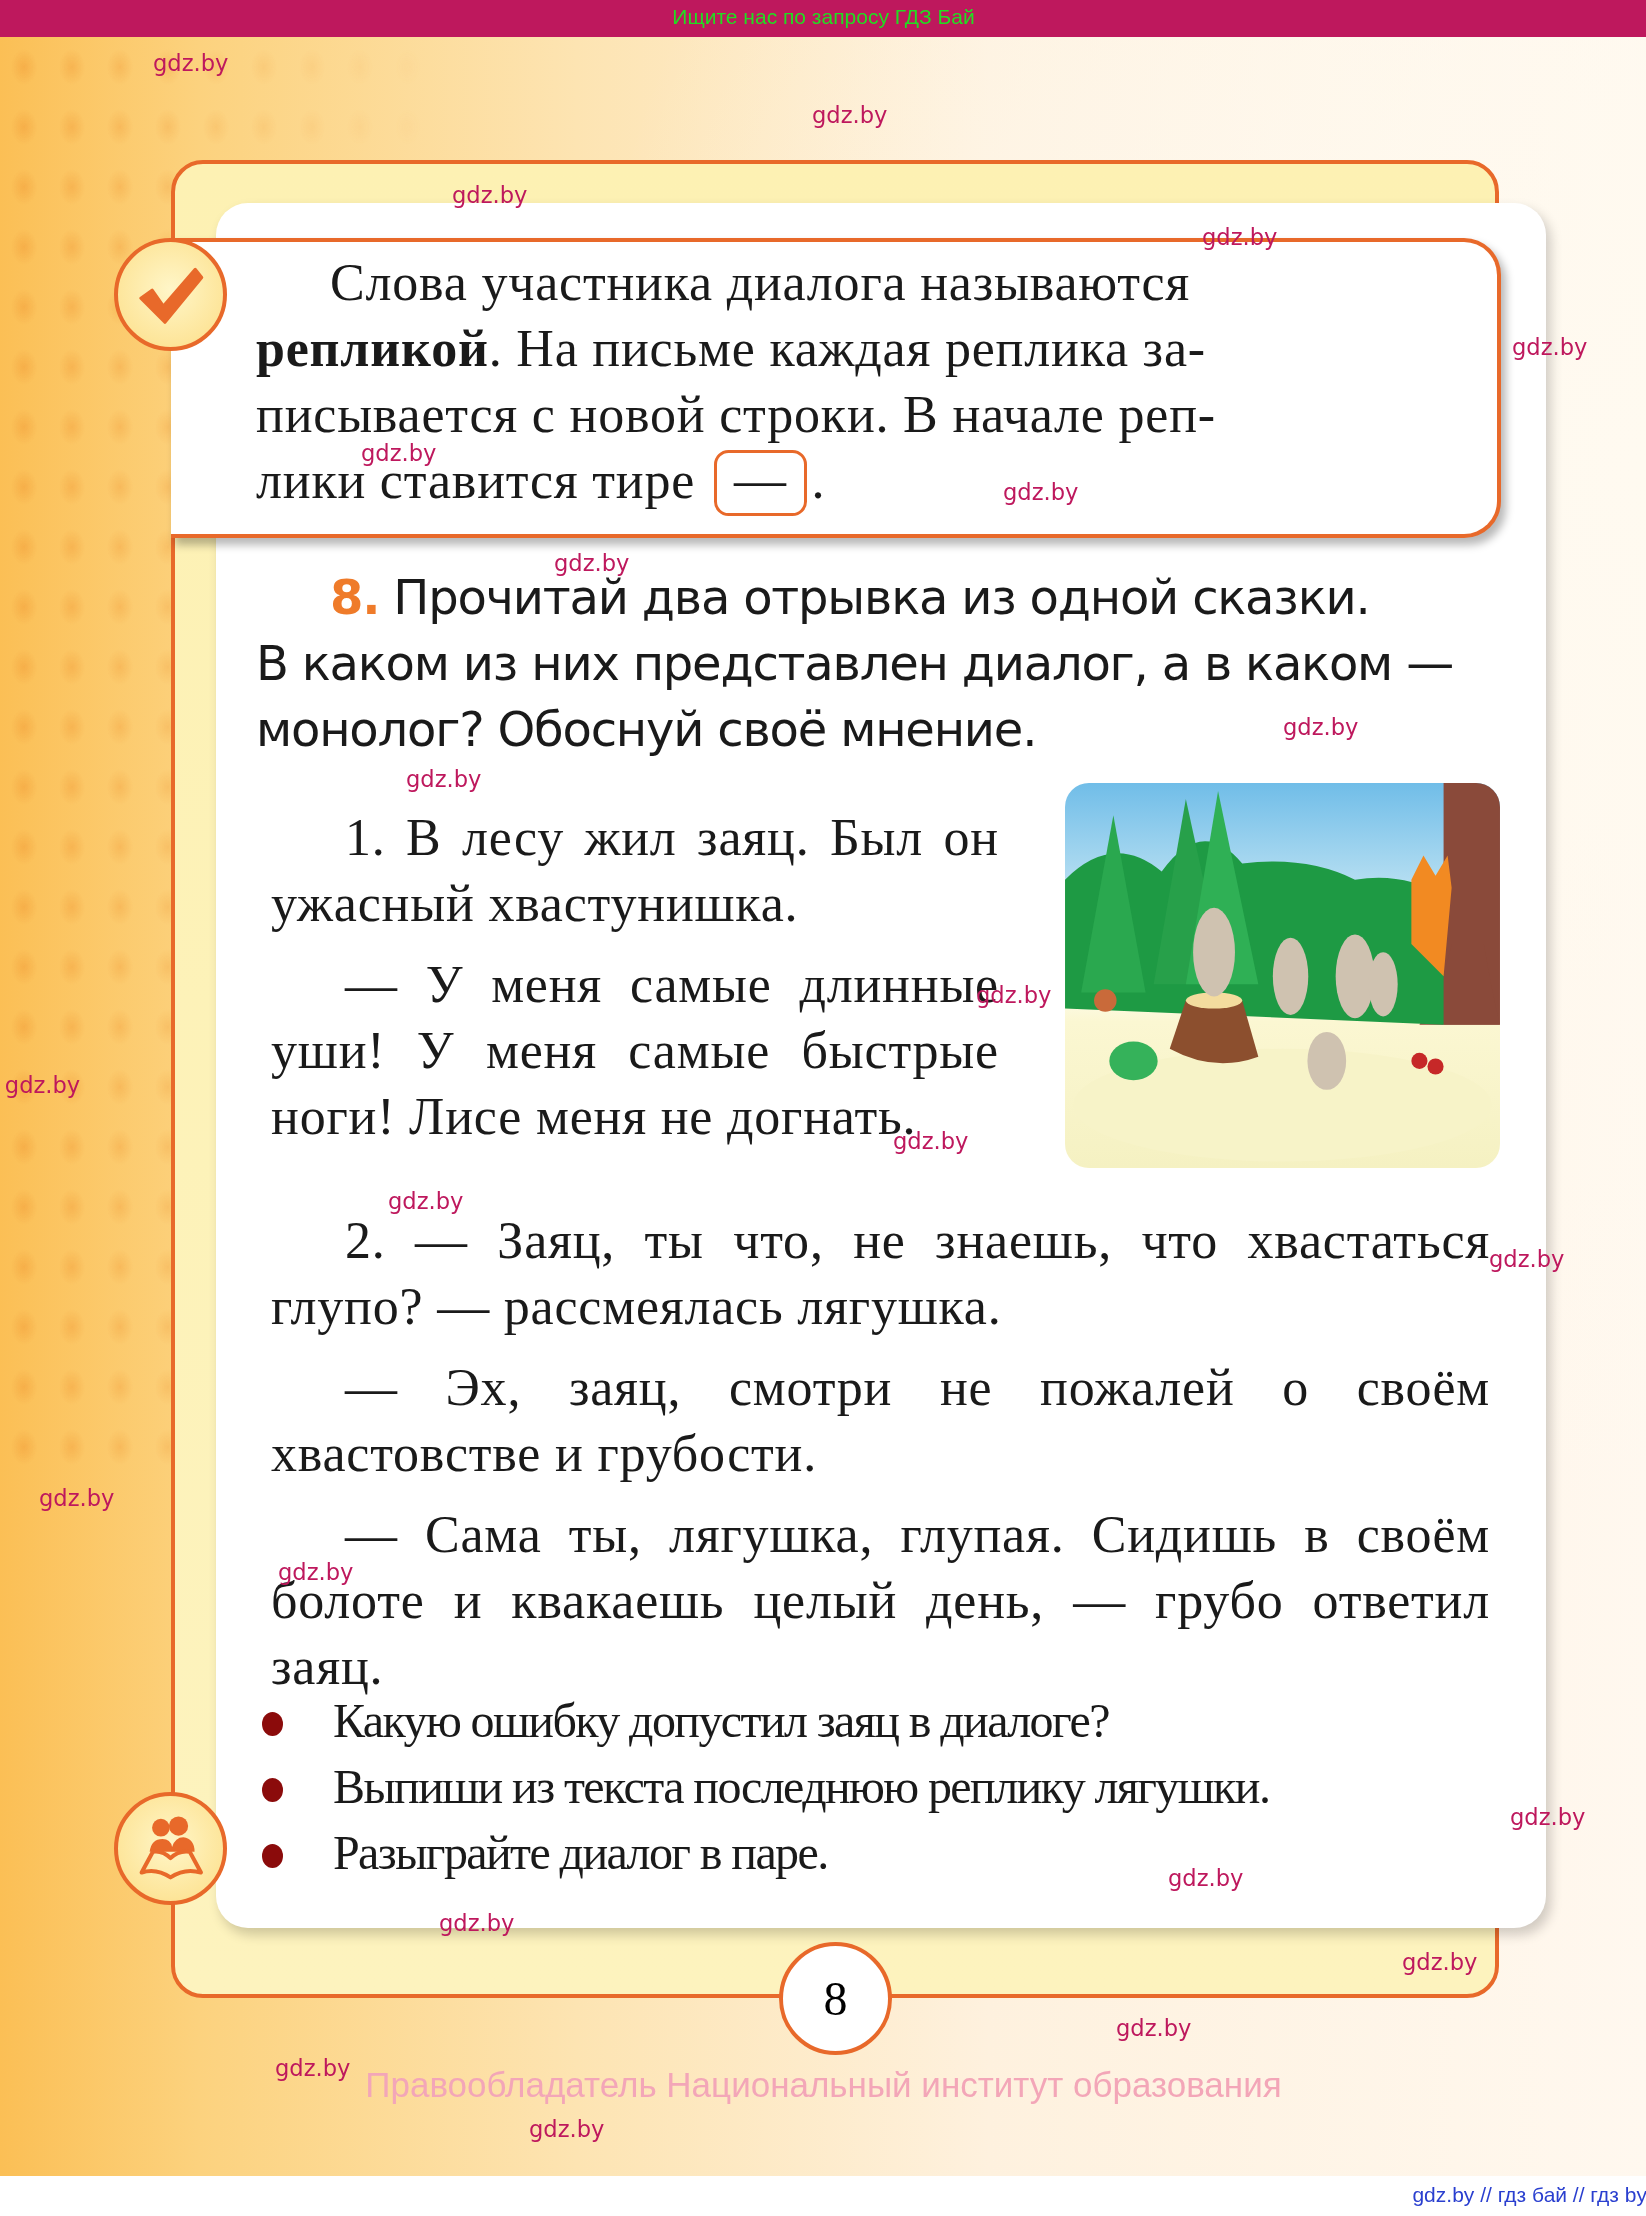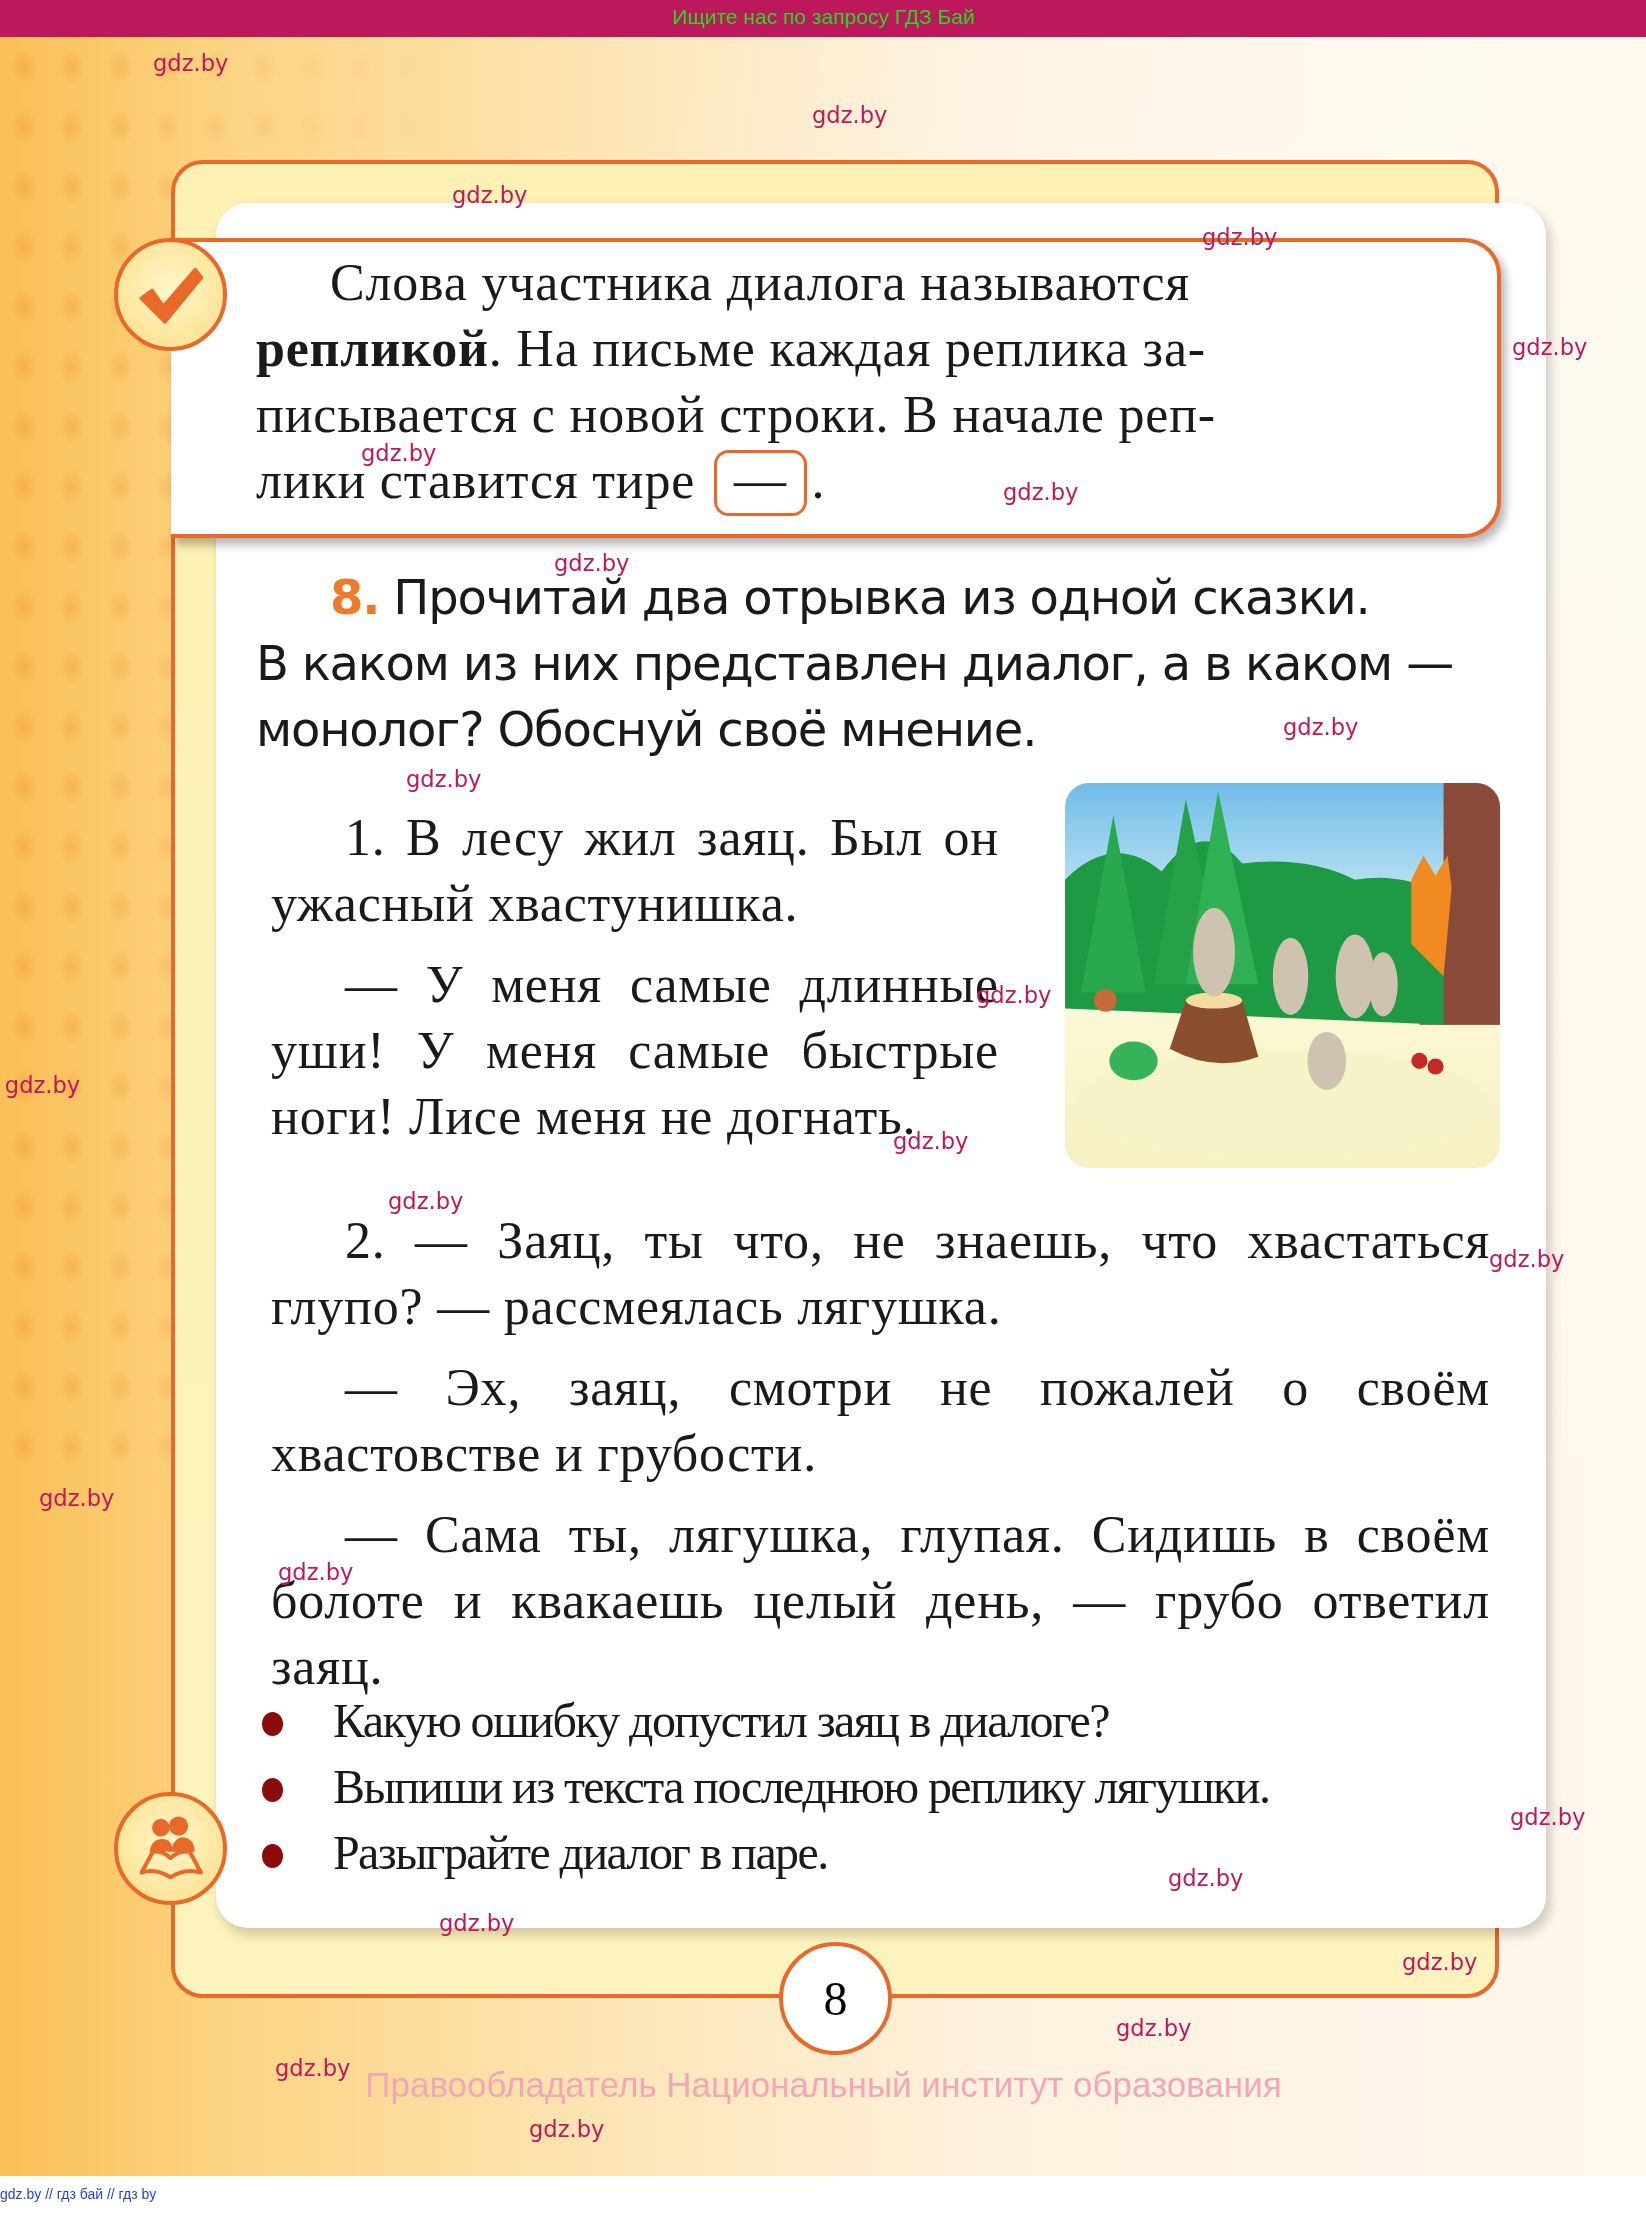--- a/index.html
+++ b/index.html
@@ -8,22 +8,22 @@
     background:#ffffff;
     font-family:"Liberation Sans", sans-serif;
   }
   .top-banner {
     position:absolute; left:0; top:0; width:1647px; height:37px;
     background:#be185d; text-align:center; color:#22dd22;
     font-family:"Liberation Sans", sans-serif; font-size:21px; line-height:34px;
   }
   .bottom-banner {
     position:absolute; left:0; top:2176px; width:1647px; height:40px;
-    background:#fff; text-align:left; color:#2a3fcf;
-    font-family:"Liberation Sans", sans-serif; font-size:14px; line-height:37px;
+    background:#fff; text-align:right; color:#2a3fcf;
+    font-family:"Liberation Sans", sans-serif; font-size:21px; line-height:37px;
   }
   .page-bg {
     position:absolute; left:0; top:37px; width:1647px; height:2139px;
     background:
       radial-gradient(circle at 100% 20%, #fffaf0 0%, rgba(255,250,240,0) 45%),
       linear-gradient(90deg, #fbbf55 0%, #fcd27e 12%, #fde4b2 35%, #fef1de 60%, #fff8ef 100%);
   }
   .dots {
     position:absolute; left:0; top:37px; width:451px; height:1451px;
     background-image: radial-gradient(ellipse 13px 17.7px at 50% 50%, rgba(240,150,50,0.45) 0%, rgba(240,150,50,0.0) 100%);

